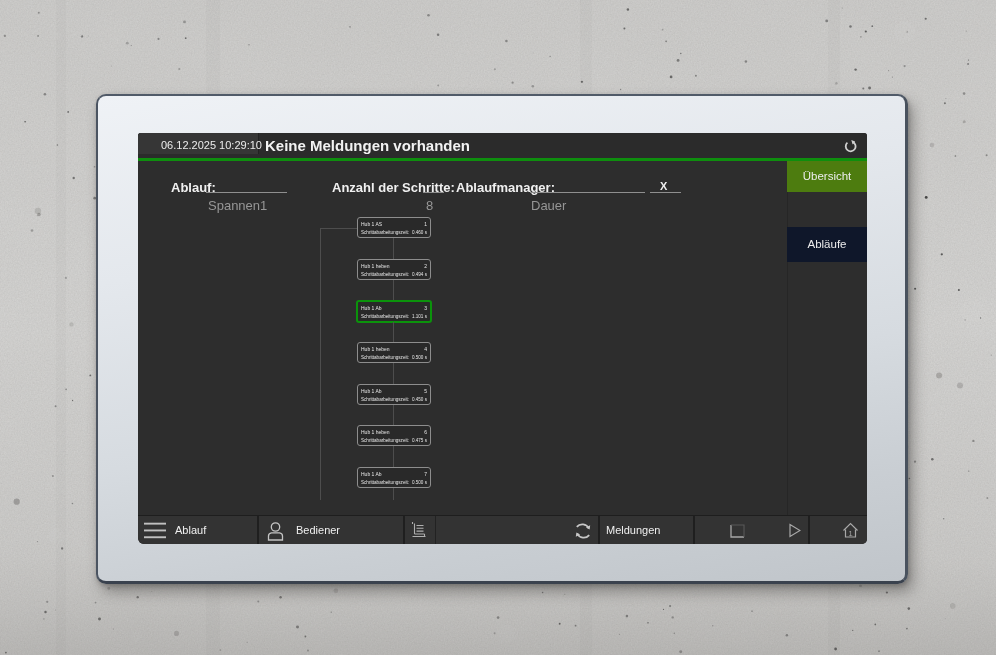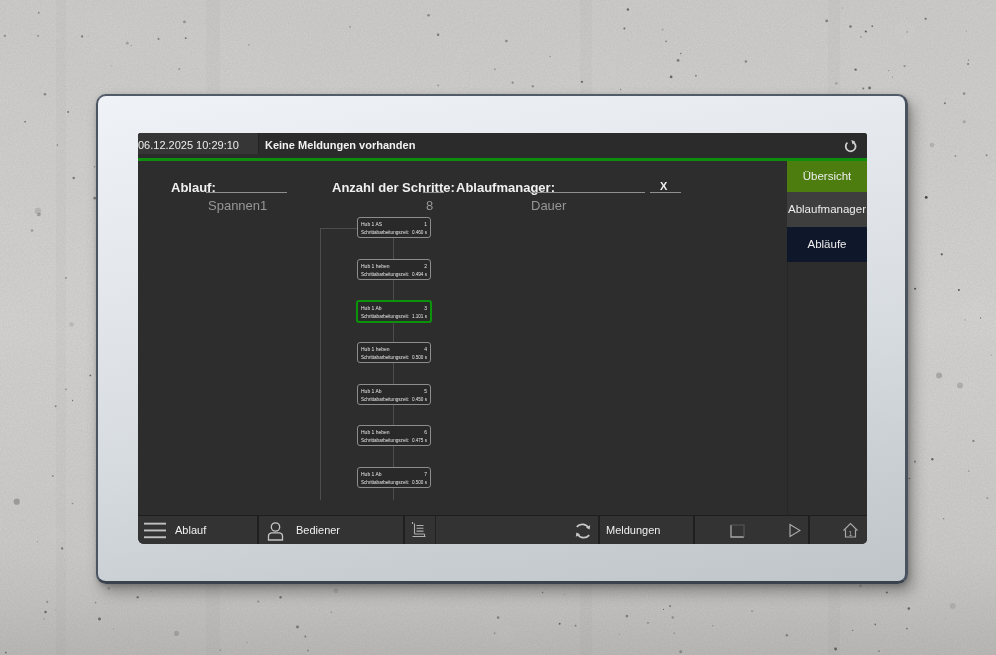--- a/index.html
+++ b/index.html
@@ -5,22 +5,22 @@
 html,body{width:996px;height:655px;overflow:hidden;font-family:"Liberation Sans",sans-serif}
 #bg{position:absolute;left:0;top:0;width:996px;height:655px}
 #frame{position:absolute;left:96px;top:94px;width:812px;height:490px;border-radius:10px;
  background:linear-gradient(170deg,#eff2f6 0%,#e4e8ed 30%,#d6dbe0 60%,#c9ced3 82%,#c0c5ca 100%);
  border:solid;border-width:2px 3px 3px 2px;border-color:#505a68 #49525e #3a424e #4b5461;
  box-shadow:5px 8px 14px rgba(58,56,52,0.42),1px 2px 4px rgba(58,56,52,0.3)}
 #screen{position:absolute;left:138px;top:133px;width:729px;height:411px;background:#2d2d2d;
  border-radius:3px 3px 5px 6px;overflow:hidden;color:#e8e8e8}
 #topbar{position:absolute;left:0;top:0;width:729px;height:25px;background:#2b2b2b}
 #datebox{position:absolute;left:0;top:0;width:121px;height:21px;background:#363636;border-right:1px solid #222;
- font-size:11px;color:#ececec;line-height:25px;padding-left:0;white-space:nowrap}
-#msg{position:absolute;left:127px;top:0;height:25px;font-size:11px;font-weight:bold;color:#f2f2f2;line-height:25px;white-space:nowrap}
+ font-size:11px;color:#ececec;line-height:25px;padding-left:23px;white-space:nowrap}
+#msg{position:absolute;left:127px;top:0;height:25px;font-size:15px;font-weight:bold;color:#f2f2f2;line-height:25px;white-space:nowrap}
 #gline{position:absolute;left:0;top:25px;width:729px;height:3px;background:#0e8e0e}
 #sideline{position:absolute;left:649px;top:28px;width:1px;height:354px;background:#262626}
 .snav{position:absolute;left:649px;width:80px;text-align:center;color:#ededed;font-size:11.5px}
 .lbl{position:absolute;top:47px;font-size:13px;font-weight:bold;color:#f0f0f0;white-space:nowrap}
 .val{position:absolute;top:65px;font-size:13px;color:#969696;white-space:nowrap}
 .ul{position:absolute;top:59px;height:1px;background:#8f8f8f}
 .fbox{position:absolute;left:219px;width:74px;height:21px;background:#292929;border:1px solid #8d8d8d;border-radius:3px;
  color:#e5e5e5;padding:2px 3px 0;overflow:hidden}
 .fbox.green{border:2px solid #0b930b;margin:-1px 0 0 -1px;width:76px;height:23px}
 .fr1,.fr2{display:flex;justify-content:space-between;white-space:nowrap}
@@ -460,21 +460,20 @@
 <div id="datebox">06.12.2025 10:29:10</div>
 <div id="msg">Keine Meldungen vorhanden</div>
 <svg class="bico" style="left:706px;top:7px" width="13" height="13" viewBox="0 0 13 13">
 <path d="M3.4 2.7 A4.9 4.9 0 1 0 8.4 1.8" fill="none" stroke="#cfcfcf" stroke-width="1.8"></path>
 <path d="M7.3 0.1 L11.2 1.4 L8.6 4.4 Z" fill="#cfcfcf"></path>
 </svg>
 </div>
 <div id="gline"></div>
 <div id="sideline"></div>
 <div class="snav" style="top:28px;height:31px;line-height:31px;background:#4d7c0f">Übersicht</div>
-<div class="snav" style="top:59px;height:35px;line-height:35px;background:#3e3e3e">Ablaufmanager</div>
 <div class="snav" style="top:94px;height:35px;line-height:35px;background:#0f172a">Abläufe</div>
 <div class="lbl" style="left:33px">Ablauf:</div>
 <div class="val" style="left:70px">Spannen1</div>
 <div class="ul" style="left:68px;width:81px"></div>
 <div class="lbl" style="left:194px">Anzahl der Schritte:</div>
 <div class="val" style="left:288px">8</div>
 <div class="ul" style="left:285px;width:21px"></div>
 <div class="lbl" style="left:318px">Ablaufmanager:</div>
 <div class="val" style="left:393px">Dauer</div>
 <div class="ul" style="left:392px;width:115px"></div>

